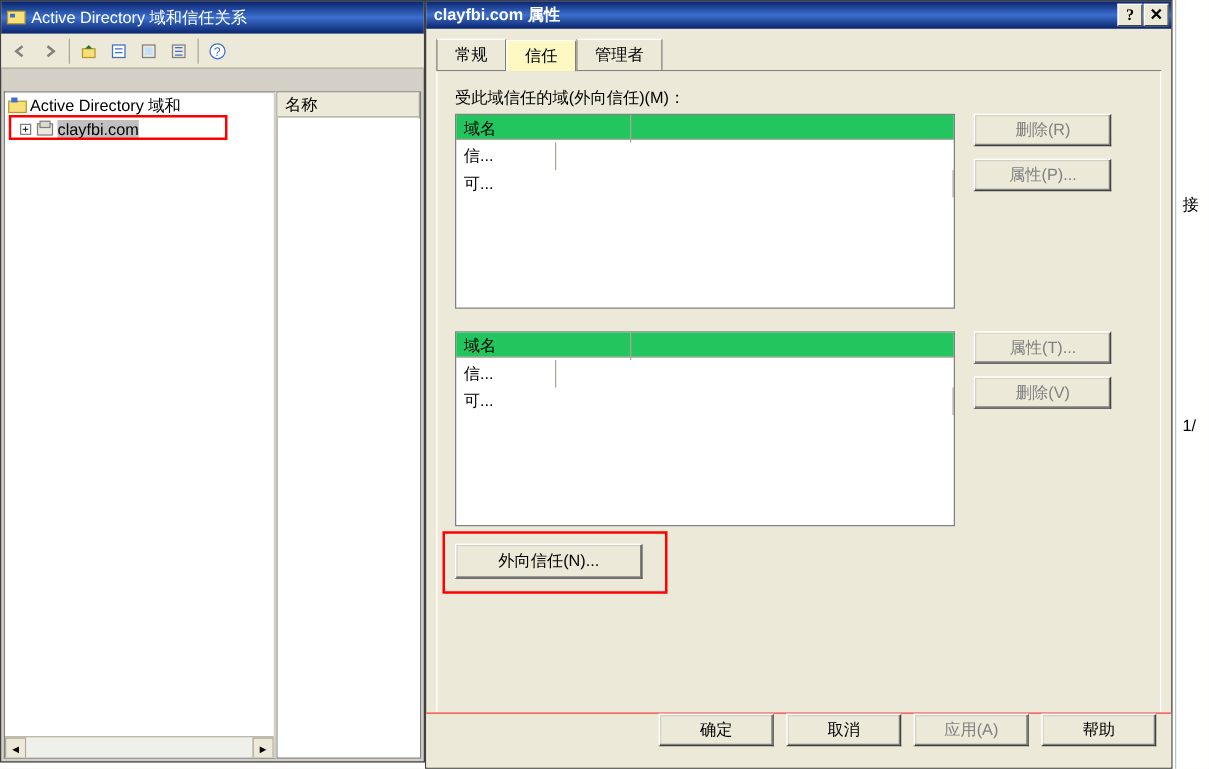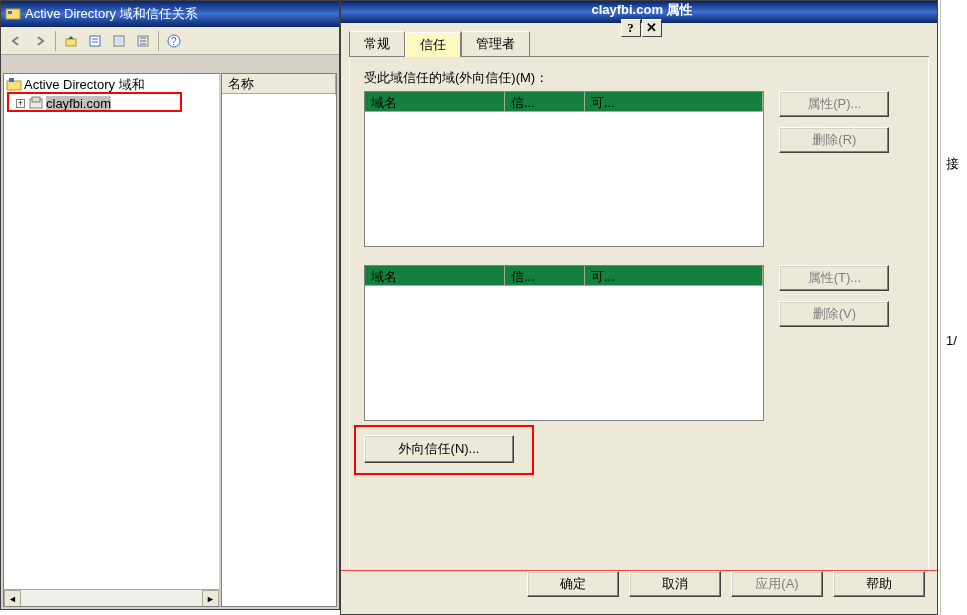--- a/index.html
+++ b/index.html
@@ -113,21 +113,21 @@
     width:598px; height:615px;
     background:#ece9d8;
     border:1px solid #404040;
   }
   .prop-titlebar {
     height:22px;
     background: linear-gradient(to bottom,#0a246a,#3c6fcf 50%,#0a246a);
     color:#fff;
     display:flex;align-items:center;justify-content:space-between;
     padding-left:6px;
-    font-size:13px;font-weight:bold;flex-direction:column;
+    font-size:13px;font-weight:bold;
   }
   .title-buttons { display:flex;gap:1px;margin-right:2px; }
   .winbtn {
     width:20px;height:18px;background:#ece9d8;border:1px solid #fff;
     border-right-color:#404040;border-bottom-color:#404040;
     display:flex;align-items:center;justify-content:center;
     font-family:Tahoma;font-weight:bold;font-size:13px;color:#000;
   }
   .tabstrip {
     margin:8px 8px 0 8px;
@@ -166,21 +166,21 @@
     position:relative;
   }
   .section-label { font-size:13px;margin-bottom:4px; }
   .listview {
     border:1px solid #808080;
     background:#fff;
     width:400px;height:156px;
     display:inline-block;vertical-align:top;
   }
   .lv-header {
-    display:flex;height:20px;background:#15803d;border-bottom:1px solid #aca899;
+    display:flex;height:20px;background:#22c55e;border-bottom:1px solid #aca899;flex-direction:column;
   }
   .lv-col { border-right:1px solid #aca899;padding:2px 6px;font-size:13px; }
   .btn-col {
     display:inline-block;vertical-align:top;margin-left:12px;
   }
   .winbutton {
     display:block;
     width:110px;height:26px;
     background:#ece9d8;
     border:1px solid #404040;
@@ -345,22 +345,22 @@
     
     <div class="section-label">受此域信任的域(外向信任)(M)：</div>
     <div class="listview">
       <div class="lv-header">
         <div class="lv-col" style="width:140px">域名</div>
         <div class="lv-col" style="width:80px">信...</div>
         <div class="lv-col" style="flex:1">可...</div>
       </div>
     </div>
     <div class="btn-col">
+      <button class="winbutton" disabled="">删除(R)</button>
       <button class="winbutton" disabled="">属性(P)...</button>
-      <button class="winbutton" disabled="">删除(R)</button>
     </div>
 
     
     <div class="section2">
       <div class="listview">
         <div class="lv-header">
           <div class="lv-col" style="width:140px">域名</div>
           <div class="lv-col" style="width:80px">信...</div>
           <div class="lv-col" style="flex:1">可...</div>
         </div>

